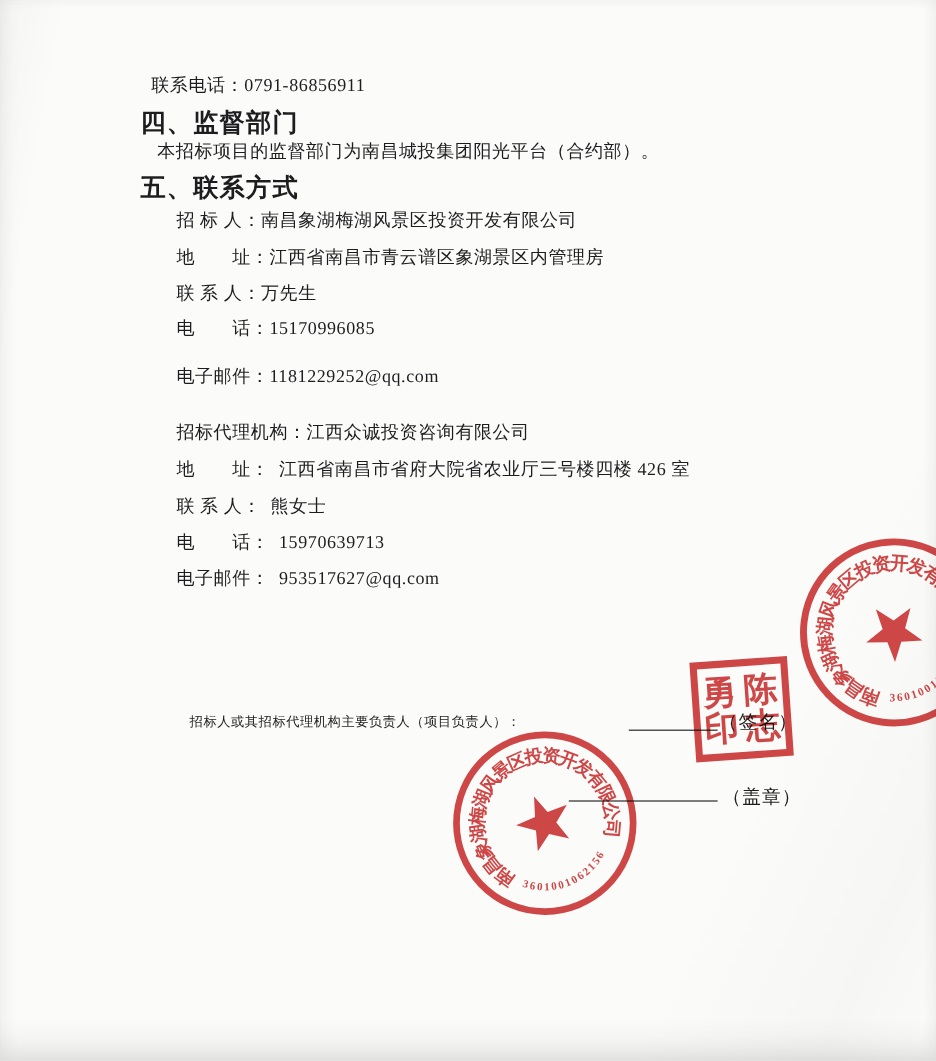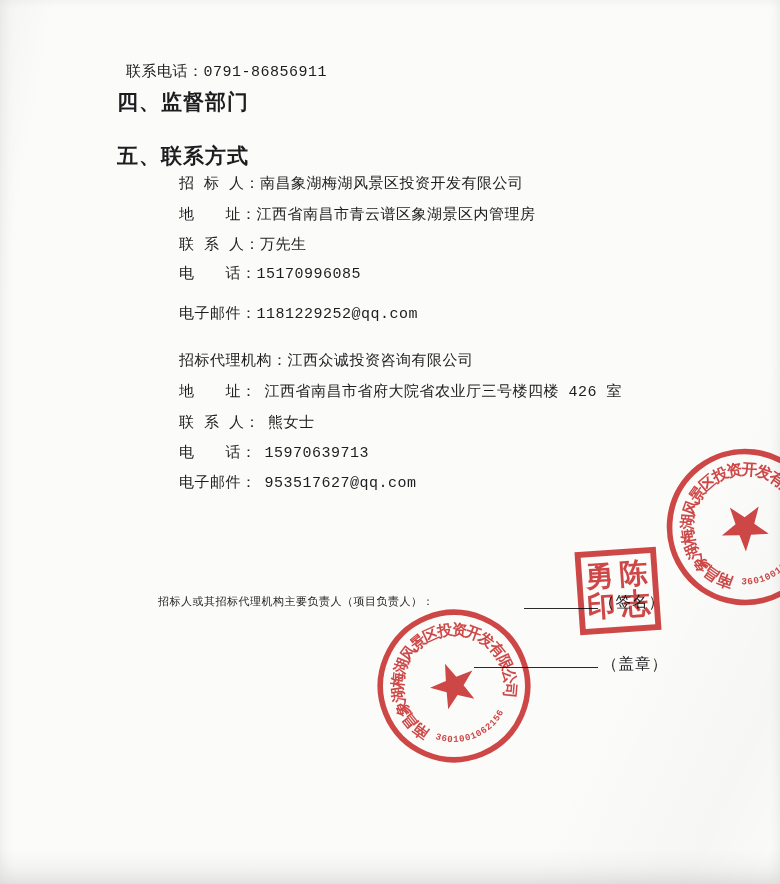--- a/index.html
+++ b/index.html
@@ -2,54 +2,55 @@
 <html><head>
 <meta charset="utf-8">
 <style>
   html,body{margin:0;padding:0;background:#e8e8e8;}
   .page{
     position:relative;
     width:780px;height:884px;
     margin:0;
     background:#fbfbfa;
     overflow:hidden;
-    font-family:Liberation Mono, monospace;
+    font-family:Liberation Serif, serif;
     color:#1d1d1f;
     box-shadow:inset 0 -10px 14px rgba(0,0,0,0.045),
                inset -6px 0 10px rgba(0,0,0,0.02),
                inset 8px 0 12px rgba(0,0,0,0.025),
                inset 0 6px 8px rgba(0,0,0,0.012);
   }
   
   .page::before{
     content:"";position:absolute;inset:0;pointer-events:none;
     background:
       linear-gradient(100deg, rgba(0,0,0,0.028) 0%, rgba(0,0,0,0) 6%),
       linear-gradient(to top, rgba(0,0,0,0.05) 0%, rgba(0,0,0,0) 4%),
       linear-gradient(115deg, rgba(0,0,0,0) 78%, rgba(0,0,0,0.018) 92%, rgba(0,0,0,0) 100%);
   }
   .abs{position:absolute;white-space:nowrap;}
   .body-text{font-size:15px;letter-spacing:0.5px;}
   .heading{font-size:21px;font-weight:bold;letter-spacing:1px;}
   .row{position:absolute;white-space:nowrap;font-size:15px;letter-spacing:0.5px;}
-  .row .lbl{letter-spacing:0.5px;margin-left:32px;}
+  .row .lbl{letter-spacing:0.5px;}
   .gap .val{margin-left:8px;}
   .sig-label{font-size:11px;letter-spacing:0.5px;}
   .sig-suffix{font-size:15.5px;letter-spacing:1px;}
   .uline{position:absolute;border-bottom:1.6px solid #2a2a2a;height:0;}
   .stamp{position:absolute;mix-blend-mode:multiply;opacity:0.93;pointer-events:none;}
 </style>
 </head>
 <body>
 
 <div class="page">
 
   <div class="abs body-text" style="left:126px;top:62px;">联系电话：0791-86856911</div>
 
   <div class="abs heading" style="left:117px;top:88px;">四、监督部门</div>
+  <div class="abs body-text" style="left:131px;top:117px;">本招标项目的监督部门为南昌城投集团阳光平台（合约部）。</div>
 
   <div class="abs heading" style="left:117px;top:142px;">五、联系方式</div>
 
   <div>
     <div class="row" style="left:147px;top:174px;">
       <span class="lbl">招 标 人：</span><span class="val">南昌象湖梅湖风景区投资开发有限公司</span>
     </div>
     <div class="row" style="left:147px;top:205px;">
       <span class="lbl">地　　址：</span><span class="val">江西省南昌市青云谱区象湖景区内管理房</span>
     </div>

